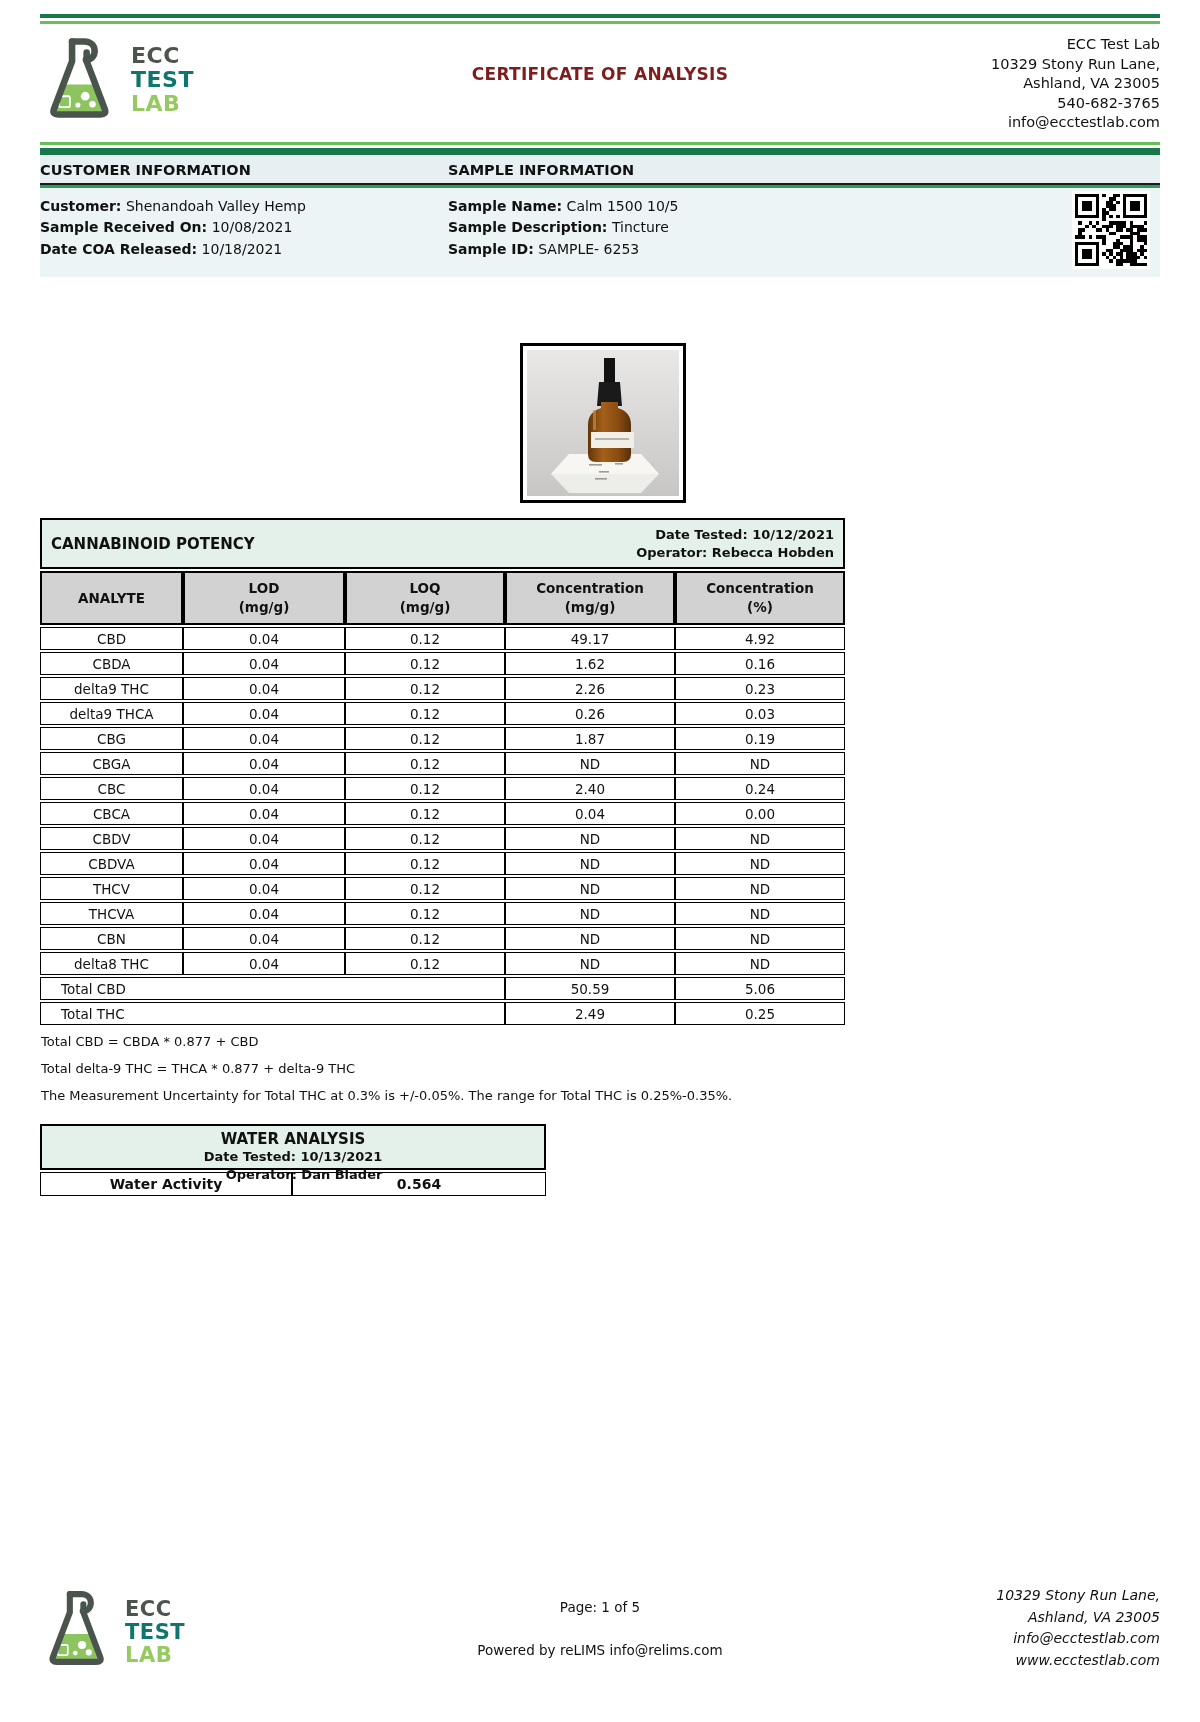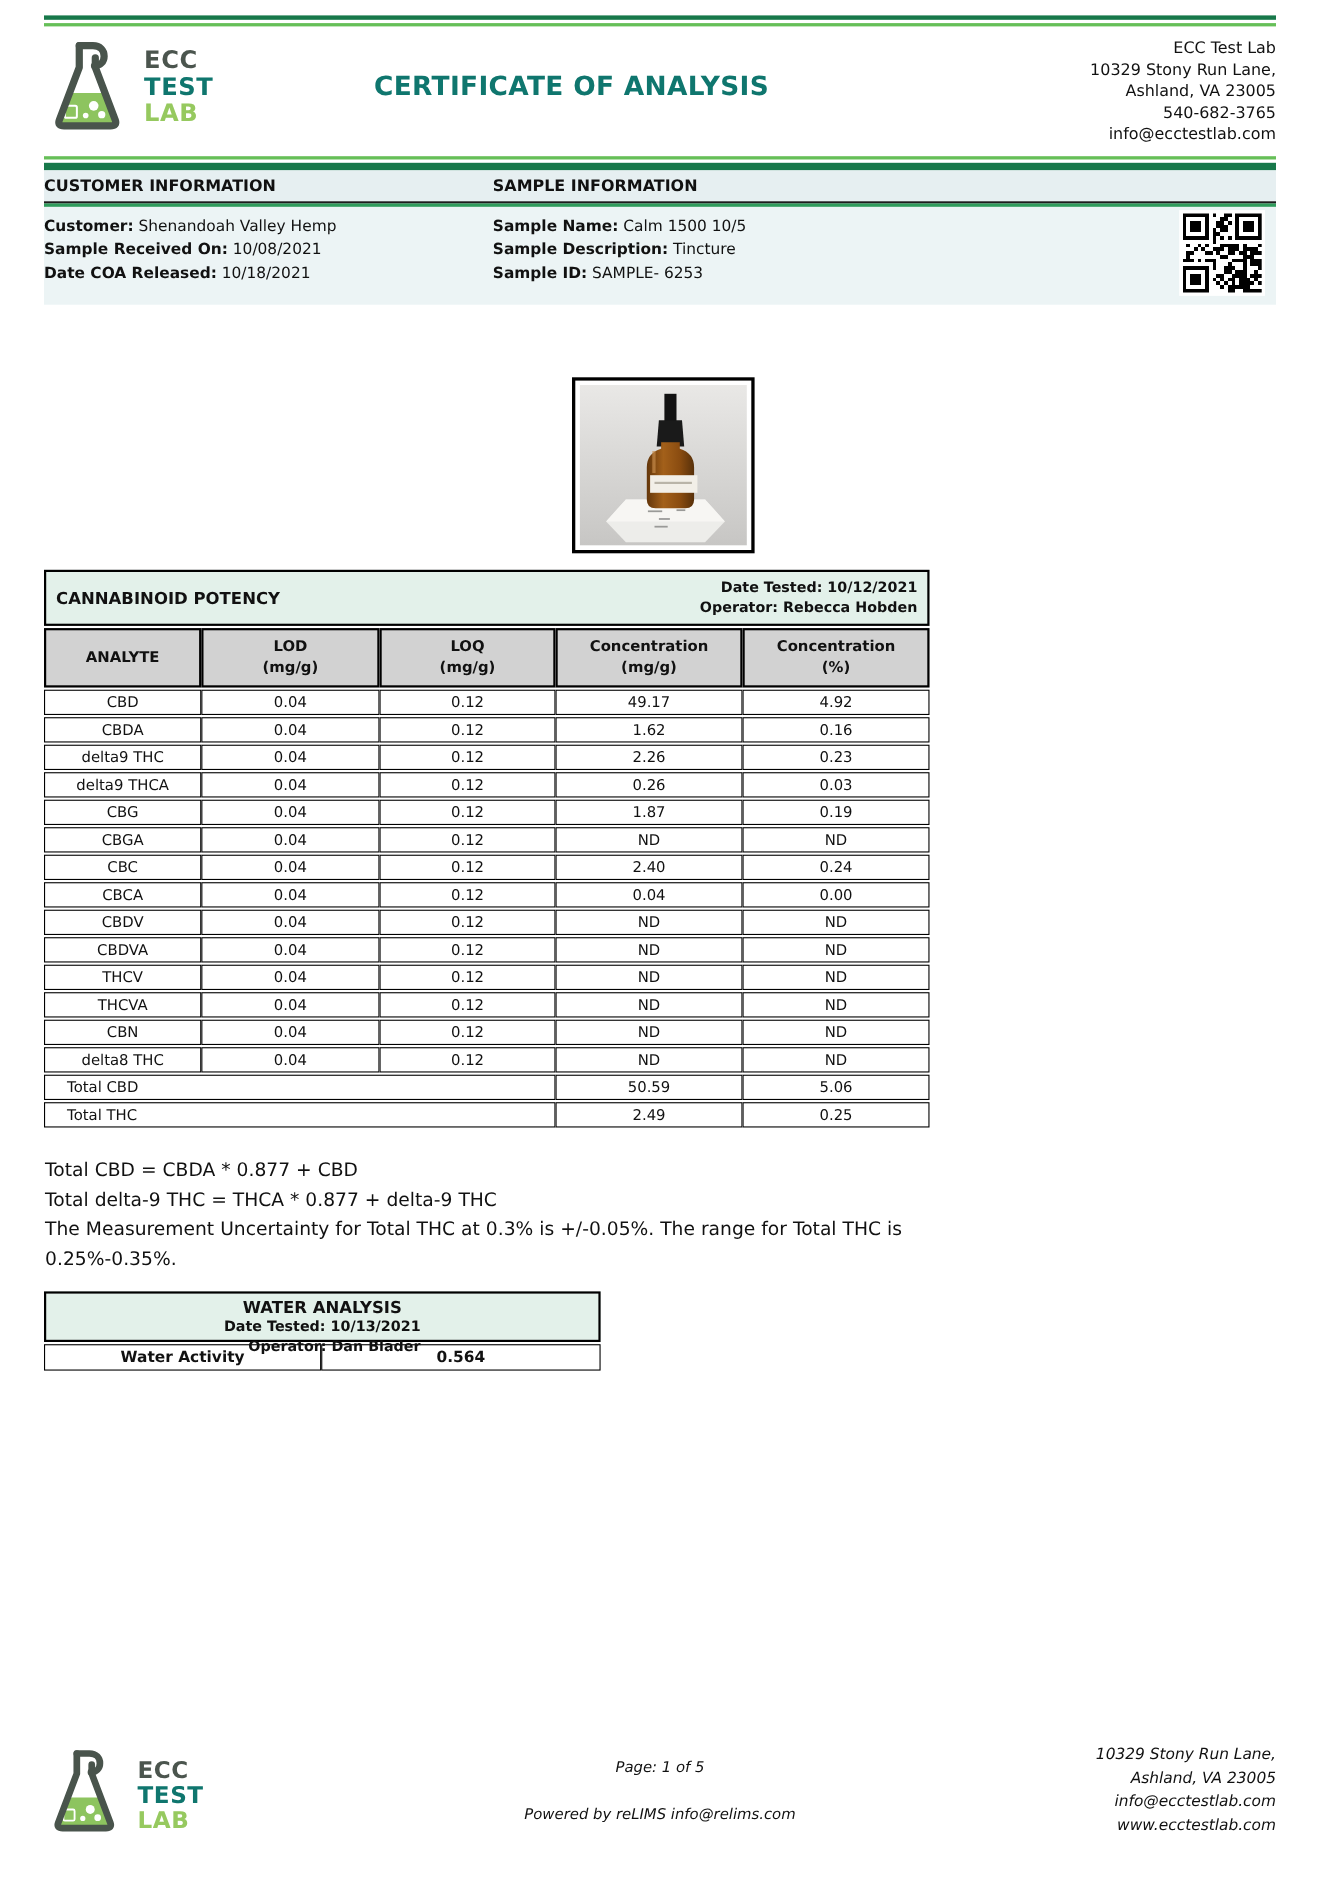--- a/index.html
+++ b/index.html
@@ -23,21 +23,21 @@
   .rt2{margin-top:3px;height:3px;background:var(--lg);}
   .rb1{margin-top:9px;height:3px;background:var(--lg);}
   .rb2{margin-top:3px;height:7px;background:var(--dg);}
 
   
   .hdr{display:grid;grid-template-columns:300px 1fr 300px;margin:8px 40px 0;}
   .logo{display:flex;align-items:flex-start;}
   .logo-icon{width:86px;height:92px;flex:0 0 auto;}
   .logo-text{margin-left:5px;margin-top:12px;font-weight:bold;font-size:22px;line-height:24px;letter-spacing:.5px;}
   .lt1{color:#4b554e;} .lt2{color:#0f766e;} .lt3{color:#96c95f;}
-  .title{margin:32px 0 0;font-size:24px;color:#0f766e;font-weight:bold;letter-spacing:.3px;}
+  .title{margin:32px 0 0;text-align:center;font-size:17px;color:#7f1d1d;font-weight:bold;letter-spacing:.3px;}
   .hdr-address{text-align:right;font-size:14.5px;line-height:19.5px;margin-top:3px;}
 
   
   .info-band{margin:0 40px;background:var(--band);position:relative;}
   .info-titles{display:grid;grid-template-columns:408px 1fr;padding:7px 0 5px;border-bottom:2px solid #1c1c1c;background:#e6eff1;}
   .info-titles h2{margin:0;font-size:14.5px;font-weight:bold;}
   .green-underline{height:3px;background:var(--mg);}
   .info-fields{display:grid;grid-template-columns:408px 1fr;padding:8px 0 17px;}
   .field{font-size:14px;line-height:21.5px;}
   .flabel{font-weight:bold;}
@@ -51,32 +51,32 @@
   
   .potency{margin:15px 40px 0;width:805px;}
   .sec-bar{border:2px solid #000;background:var(--mint);display:flex;justify-content:space-between;align-items:center;padding:5px 9px;height:51px;}
   .sec-bar h2{font-size:15px;margin:0;font-weight:bold;}
   .sec-meta{text-align:right;font-size:13px;font-weight:bold;line-height:18px;}
   table{border-collapse:separate;border-spacing:0 2px;table-layout:fixed;}
   .ptable{width:100%;margin-top:0;}
   .ptable th{background:var(--hgray);border:2px solid #000;font-size:13.5px;font-weight:bold;padding:6px 2px;line-height:19px;}
   .ptable td{border:1.5px solid #000;font-size:13.5px;text-align:center;padding:2.5px 2px;background:#fff;}
   .ptable .tleft{text-align:left;padding-left:20px;}
-  .footnotes{font-size:17px;line-height:27px;margin-top:24px;padding-left:1px;}
+  .footnotes{font-size:13px;line-height:27px;margin-top:1px;padding-left:1px;}
 
   .water{margin:15px 40px 0;width:506px;}
   .water .sec-bar{height:46px;padding:4px 8px;flex-direction:column;}
   .wtable{width:100%;}
   .wtable td{border:1.5px solid #000;font-size:14px;text-align:center;padding:3px 2px;background:#fff;font-weight:bold;}
 
   
   .ftr{position:absolute;left:40px;right:40px;bottom:50px;display:grid;grid-template-columns:320px 1fr 320px;align-items:center;}
   .ftr .logo-icon{width:80px;height:88px;}
   .ftr .logo-text{font-size:21px;line-height:23px;margin-top:14px;}
-  .ftr-center{text-align:center;font-style:italic;font-size:13.5px;}
+  .ftr-center{text-align:center;font-size:13.5px;}
   .ftr-center .pg{margin-bottom:27px;}
   .ftr-address{text-align:right;font-style:italic;font-size:14px;line-height:21.5px;}
 </style>
 </head>
 <body>
 
 <div class="page">
 
   <div class="rule rt1"></div>
   <div class="rule rt2"></div>

